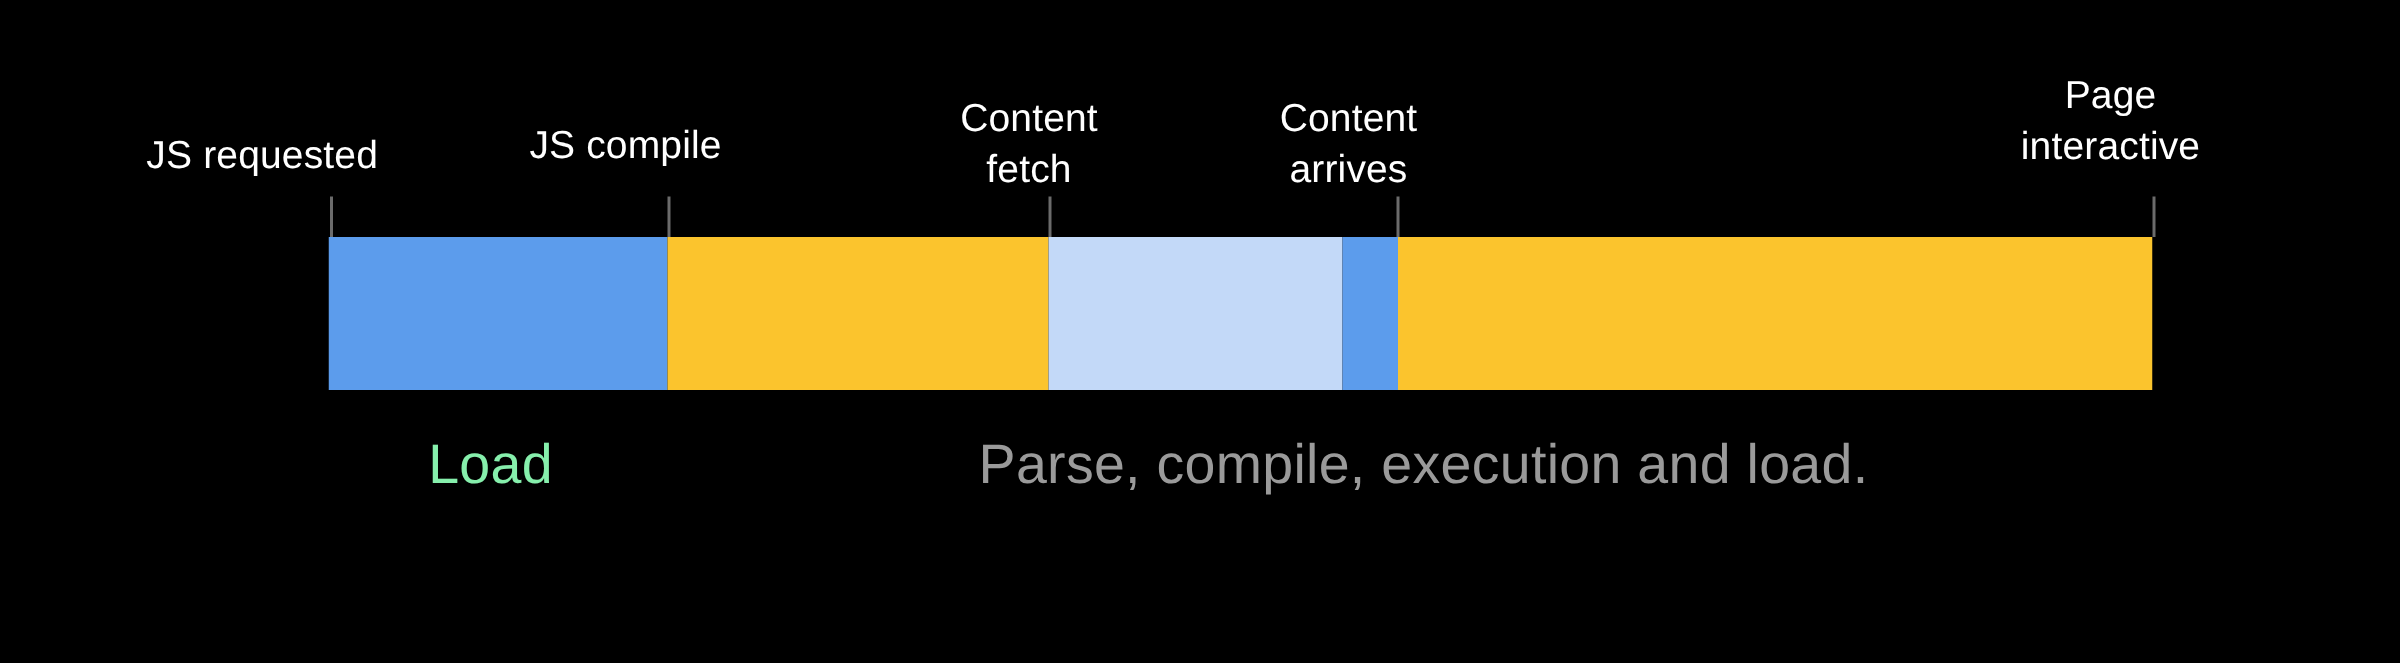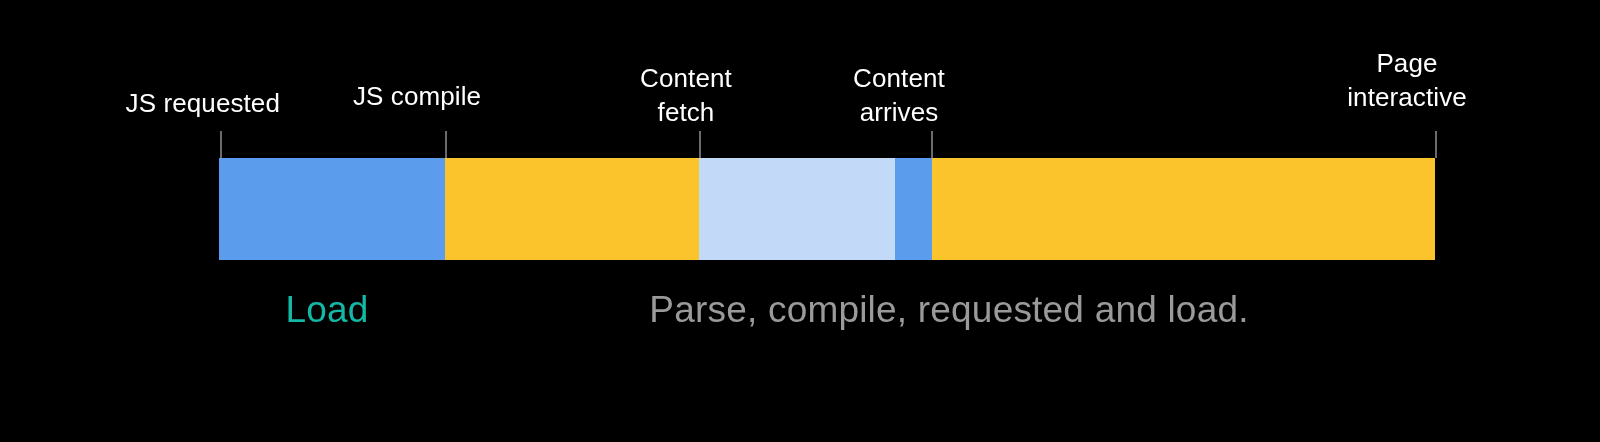--- a/index.html
+++ b/index.html
@@ -64,35 +64,35 @@
 
   <div id="ticks">
       <div class="tick" style="left: 220px; top: 131px; height: 27px; background: rgb(107, 107, 107);"></div>
       <div class="tick" style="left: 445px; top: 131px; height: 27px; background: rgb(107, 107, 107);"></div>
       <div class="tick" style="left: 699px; top: 131px; height: 27px; background: rgb(107, 107, 107);"></div>
       <div class="tick" style="left: 931px; top: 131px; height: 27px; background: rgb(107, 107, 107);"></div>
       <div class="tick" style="left: 1435px; top: 131px; height: 27px; background: rgb(107, 107, 107);"></div>
     </div>
 
   <div id="milestones">
-      <div class="milestone anchor-right" style="left: 280px; top: 86px; color: rgb(255, 255, 255);">JS requested</div>
+      <div class="milestone anchor-right" style="left: 252px; top: 86px; color: rgb(255, 255, 255);">JS requested</div>
       <div class="milestone anchor-center" style="left: 417px; top: 79px; color: rgb(255, 255, 255);">JS compile</div>
       <div class="milestone anchor-center" style="left: 686px; top: 61px; color: rgb(255, 255, 255);">Content
 fetch</div>
       <div class="milestone anchor-center" style="left: 899px; top: 61px; color: rgb(255, 255, 255);">Content
 arrives</div>
       <div class="milestone anchor-center" style="left: 1407px; top: 46px; color: rgb(255, 255, 255);">Page
 interactive</div>
     </div>
 
   <div id="timeline-bar" style="left: 219px; top: 158px; width: 1216px; height: 102px;">
       <div class="segment" style="width: 226px; background: rgb(92, 156, 236);"></div>
       <div class="segment" style="width: 254px; background: rgb(251, 196, 45);"></div>
       <div class="segment" style="width: 196px; background: rgb(195, 217, 248);"></div>
       <div class="segment" style="width: 37px; background: rgb(92, 156, 236);"></div>
       <div class="segment" style="width: 503px; background: rgb(251, 196, 45);"></div>
     </div>
 
   <div id="phase-captions">
-      <div class="phase-caption" style="left: 327px; top: 288px; color: #14b8a6;">Load</div>
-      <div class="phase-caption" style="left: 949px; top: 288px; color: rgb(154, 154, 154);">Parse, compile, requested and load.</div>
+      <div class="phase-caption" style="left: 327px; top: 288px; color: #86efac;">Load</div>
+      <div class="phase-caption" style="left: 949px; top: 288px; color: rgb(154, 154, 154);">Parse, compile, execution and load.</div>
     </div>
 </div>
 
 </body></html>

